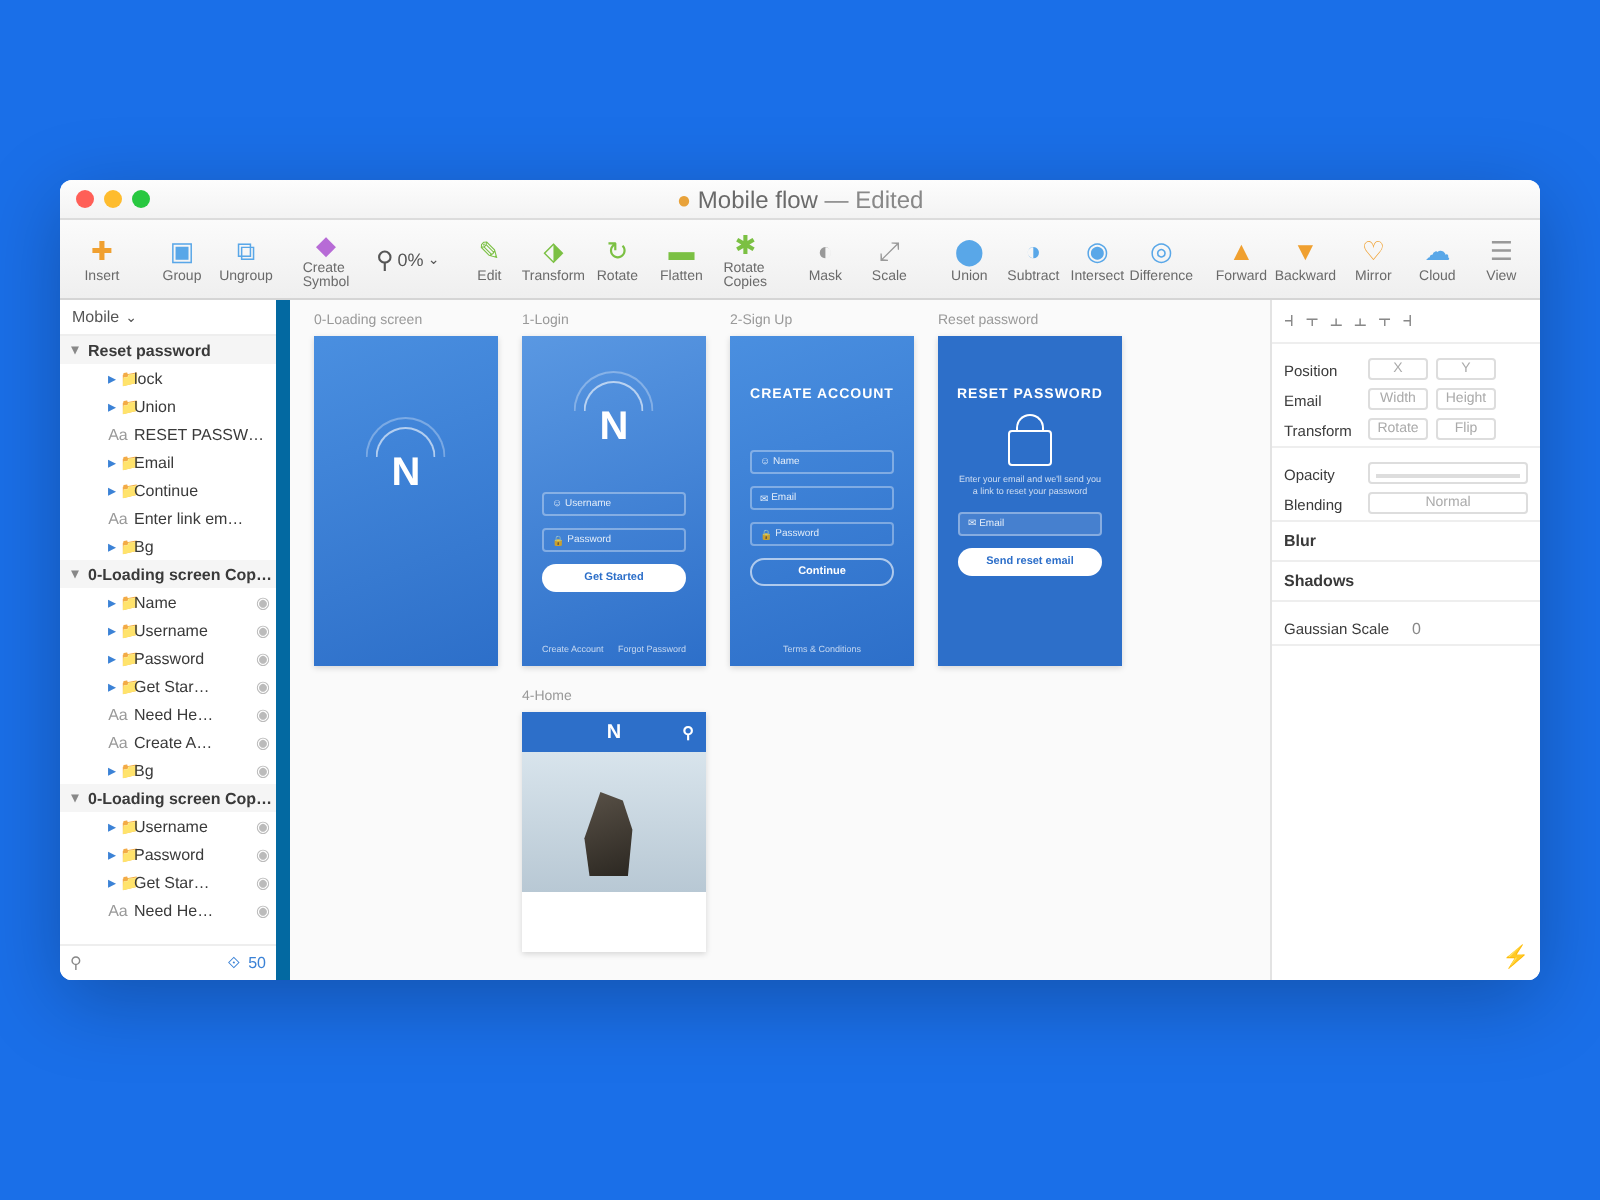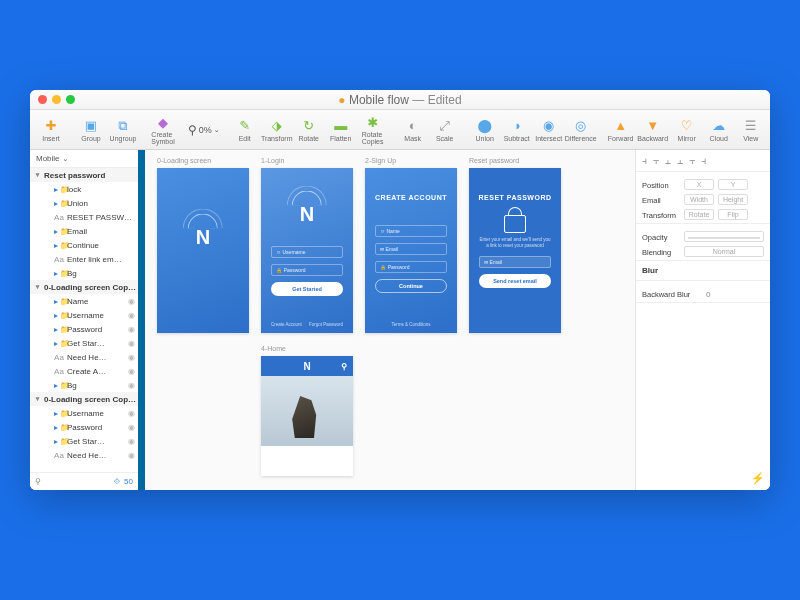--- a/index.html
+++ b/index.html
@@ -393,21 +393,24 @@
           </div>
         <div class="rrow">
             <div class="rlbl">Blending</div>
             <div class="rin">Normal</div>
           </div>
       </div>
       <div class="rsec">
           <div class="rhead">Blur</div>
         </div>
       <div class="rsec">
+          <div class="rhead">Shadows</div>
+        </div>
+      <div class="rsec">
           <div class="rrow">
-            <div class="rlbl" style="width:60px">Backward Blur</div>
+            <div class="rlbl" style="width:60px">Gaussian Scale</div>
             <span style="font-size:8px;color:#888">0</span>
           </div>
         </div>
       <div class="bolt">⚡</div>
     </div>
   </div>
 </div>
 
 </body></html>

